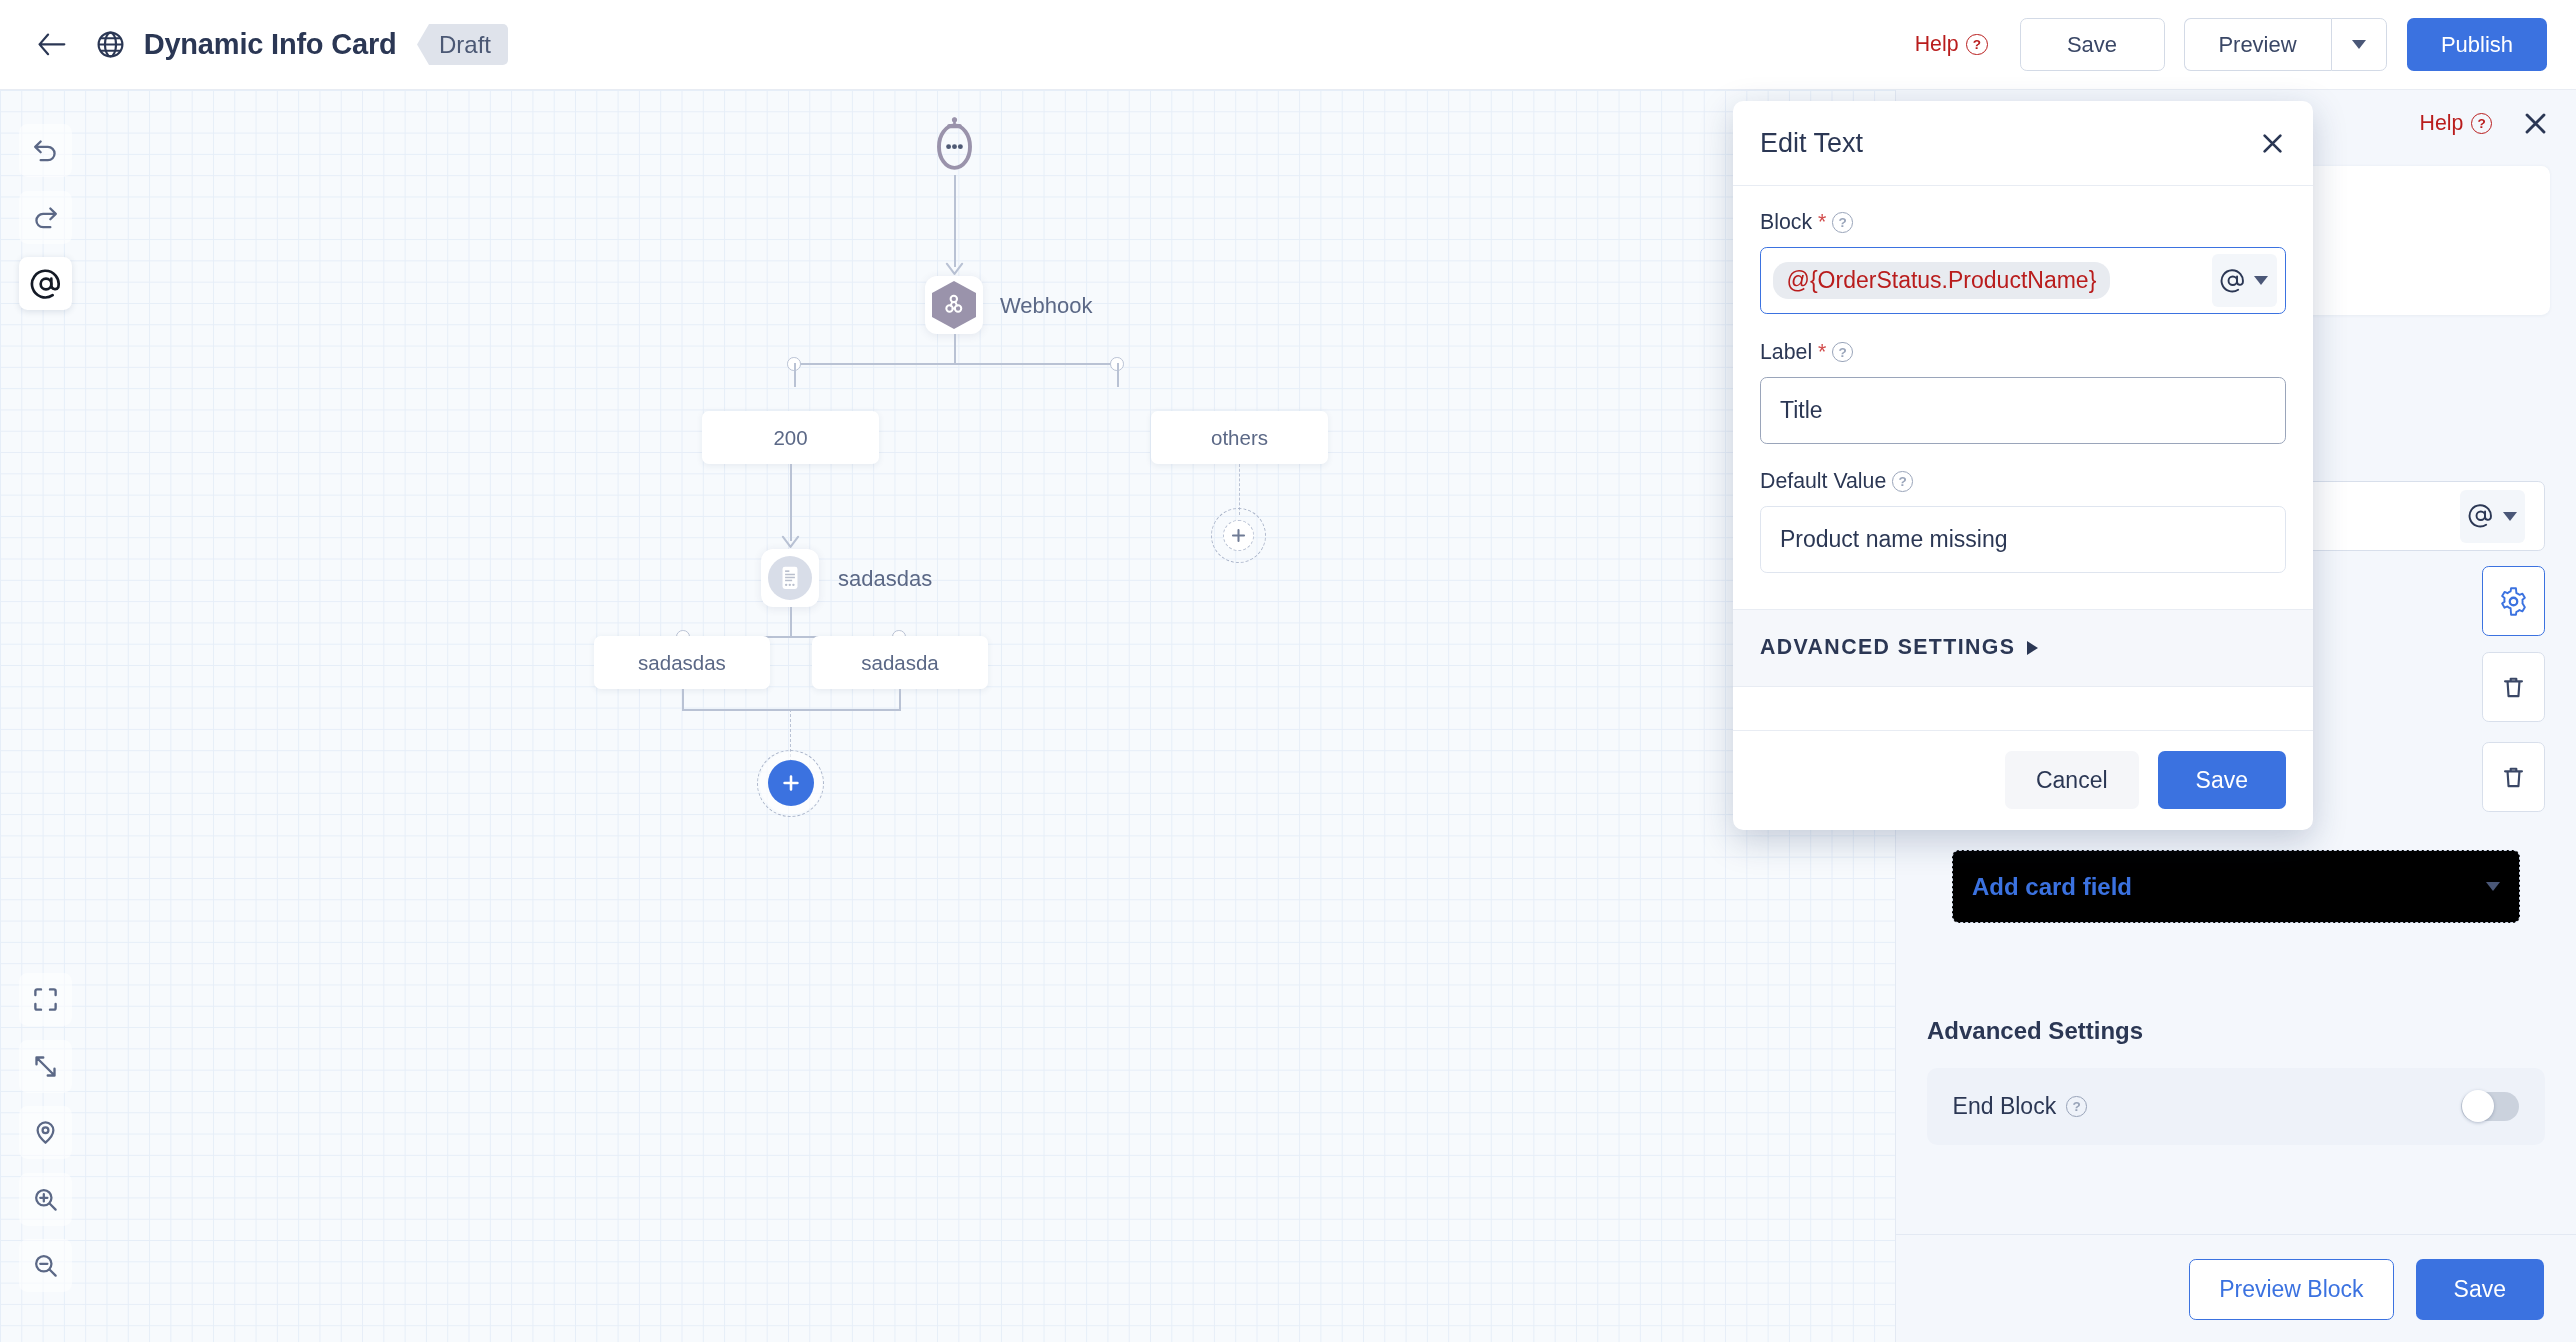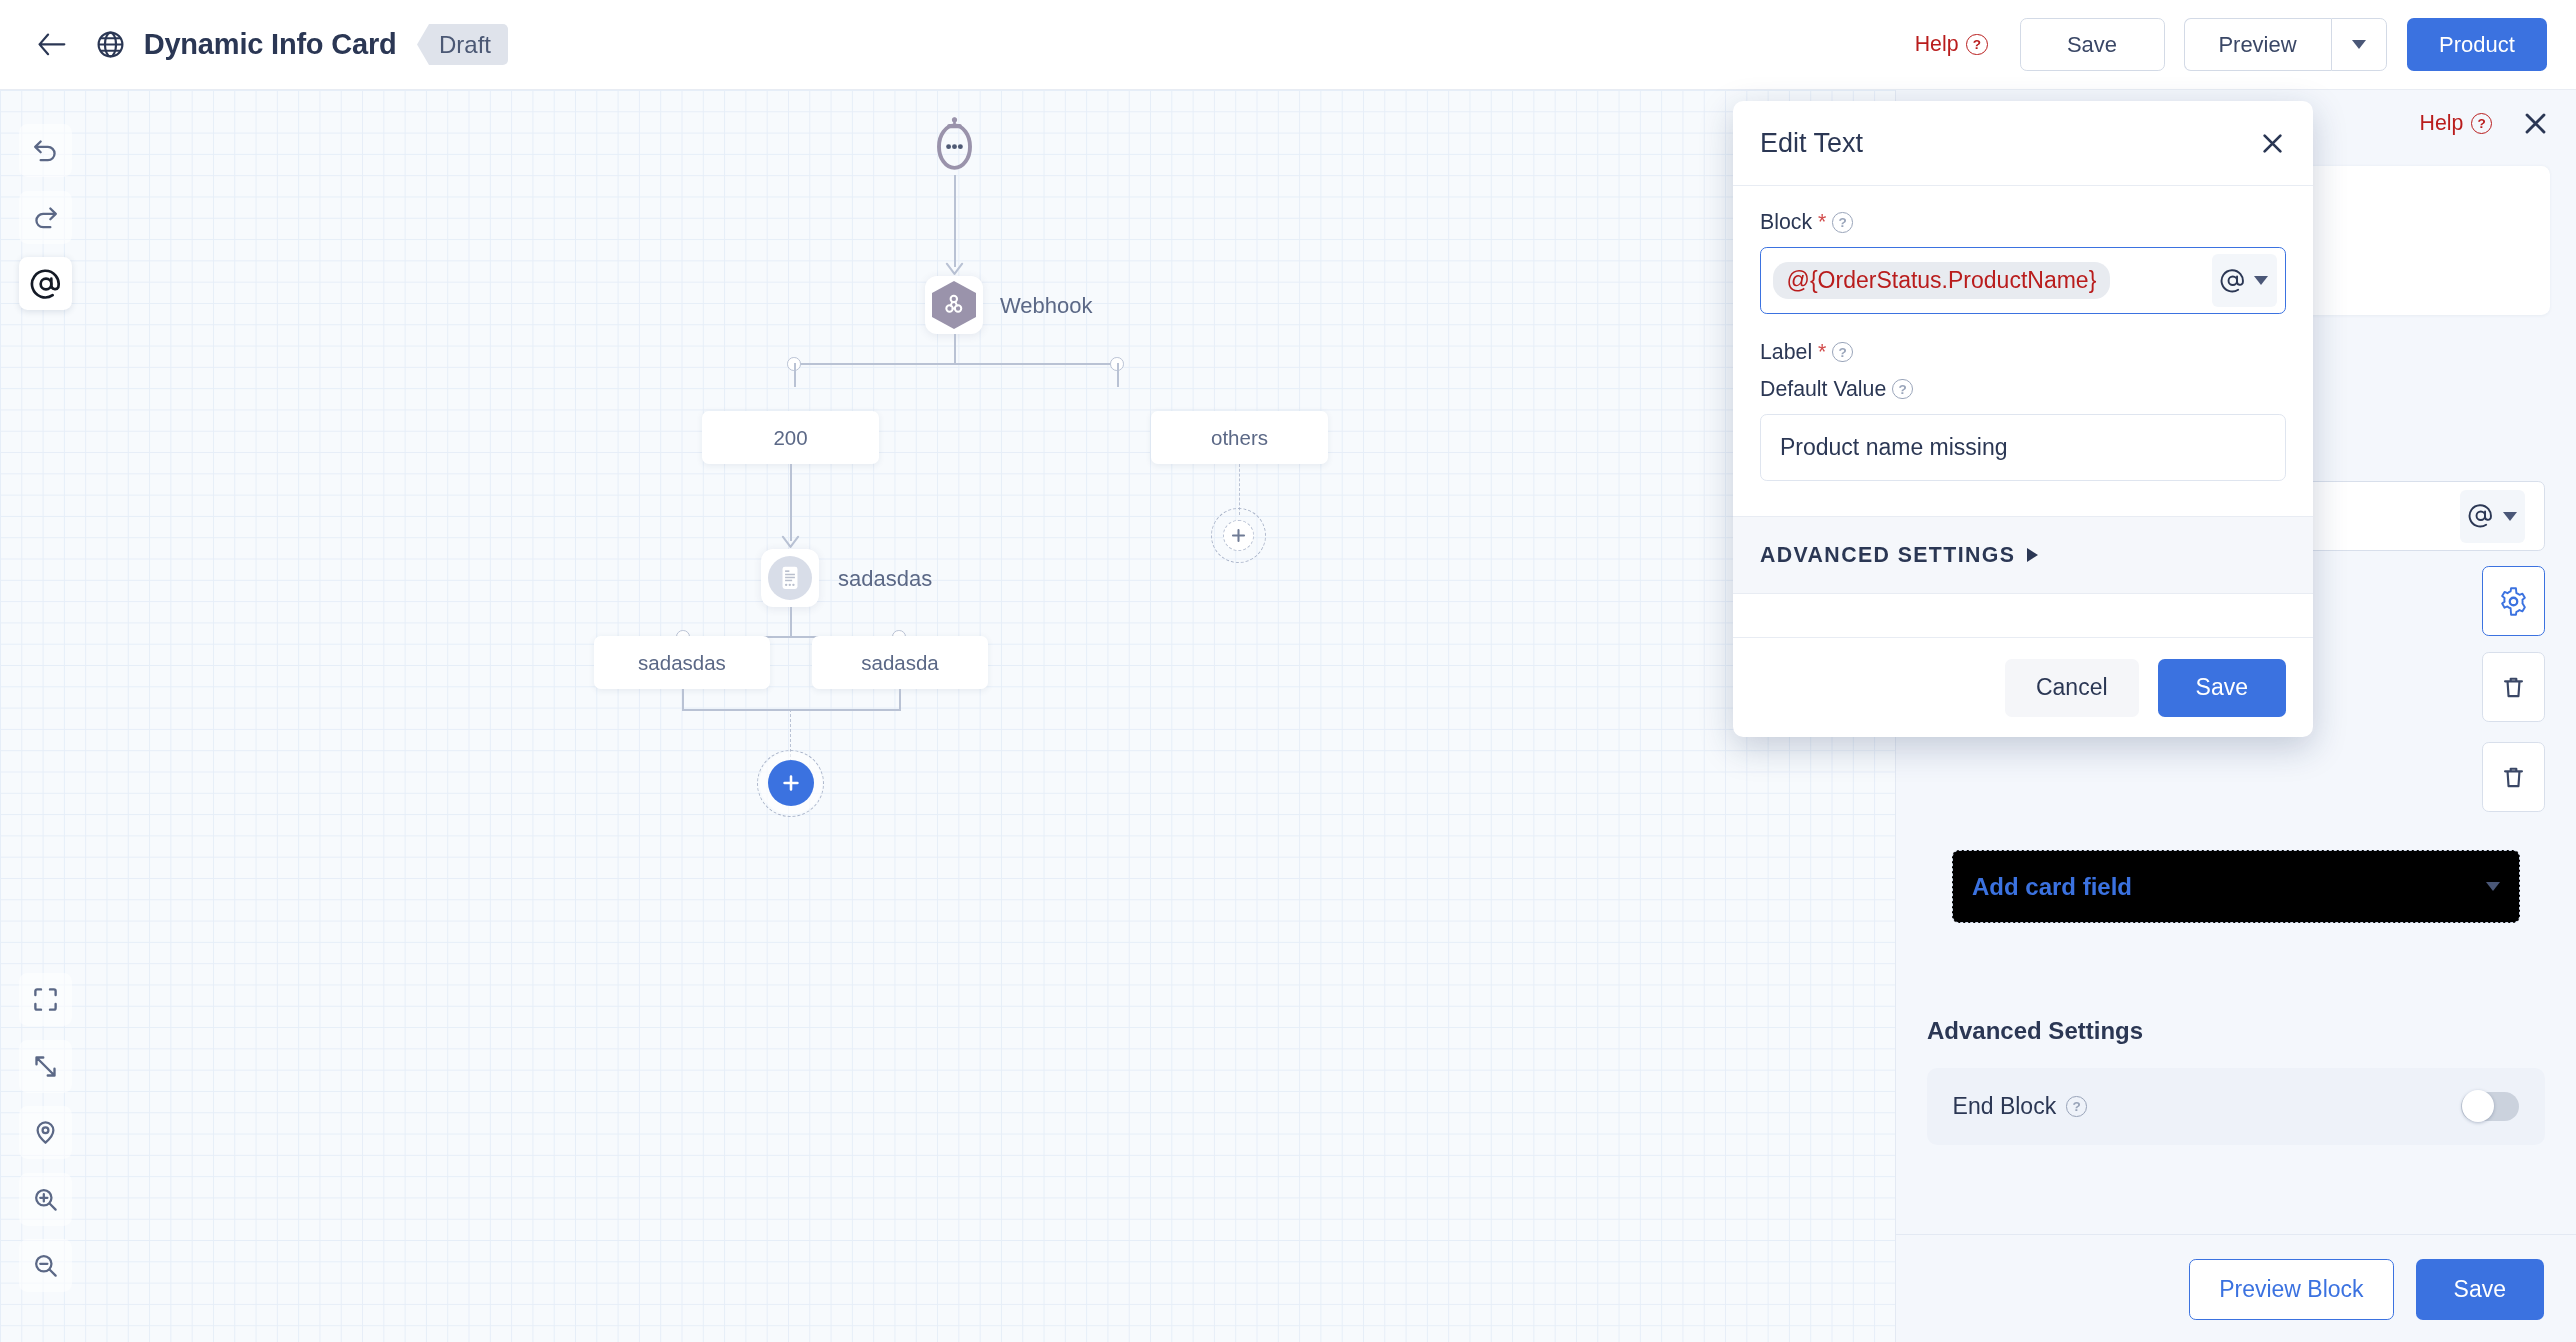--- a/index.html
+++ b/index.html
@@ -318,21 +318,21 @@
 
     <button class="btn btn-outline btn-save-top">Save</button>
 
     <div class="split">
       <button class="btn btn-outline btn-prev">Preview</button>
       <button class="btn btn-outline btn-caret">
         <span class="caret-down"></span>
       </button>
     </div>
 
-    <button class="btn btn-primary">Product</button>
+    <button class="btn btn-primary">Publish</button>
   </div>
 
   <div class="canvas">
 
     <div class="rail rail-top">
       <div class="tool-btn">
         <svg width="29" height="29" viewBox="0 0 24 24">
           <path d="M4 9h10a5.5 5.5 0 1 1 0 11H8" fill="none" stroke="currentColor" stroke-width="1.9" stroke-linecap="round" stroke-linejoin="round"></path>
           <path d="M8 4.5 3.5 9 8 13.5" fill="none" stroke="currentColor" stroke-width="1.9" stroke-linecap="round" stroke-linejoin="round"></path>
         </svg>
@@ -584,20 +584,21 @@
           </svg>
           <span class="caret-down"></span>
         </span>
       </div>
 
       <div class="flabel">
         <span>Label</span>
         <span class="req">*</span>
         <span class="q-ico">?</span>
       </div>
+      <div class="input plain" style="border-color:#9aa5ba;">Title</div>
 
       <div class="flabel">
         <span>Default Value</span>
         <span class="q-ico">?</span>
       </div>
       <div class="input plain" style="margin-bottom:29px;">Product name missing</div>
     </div>
 
     <div class="adv-bar">
       <span class="adv-text">ADVANCED SETTINGS</span>

